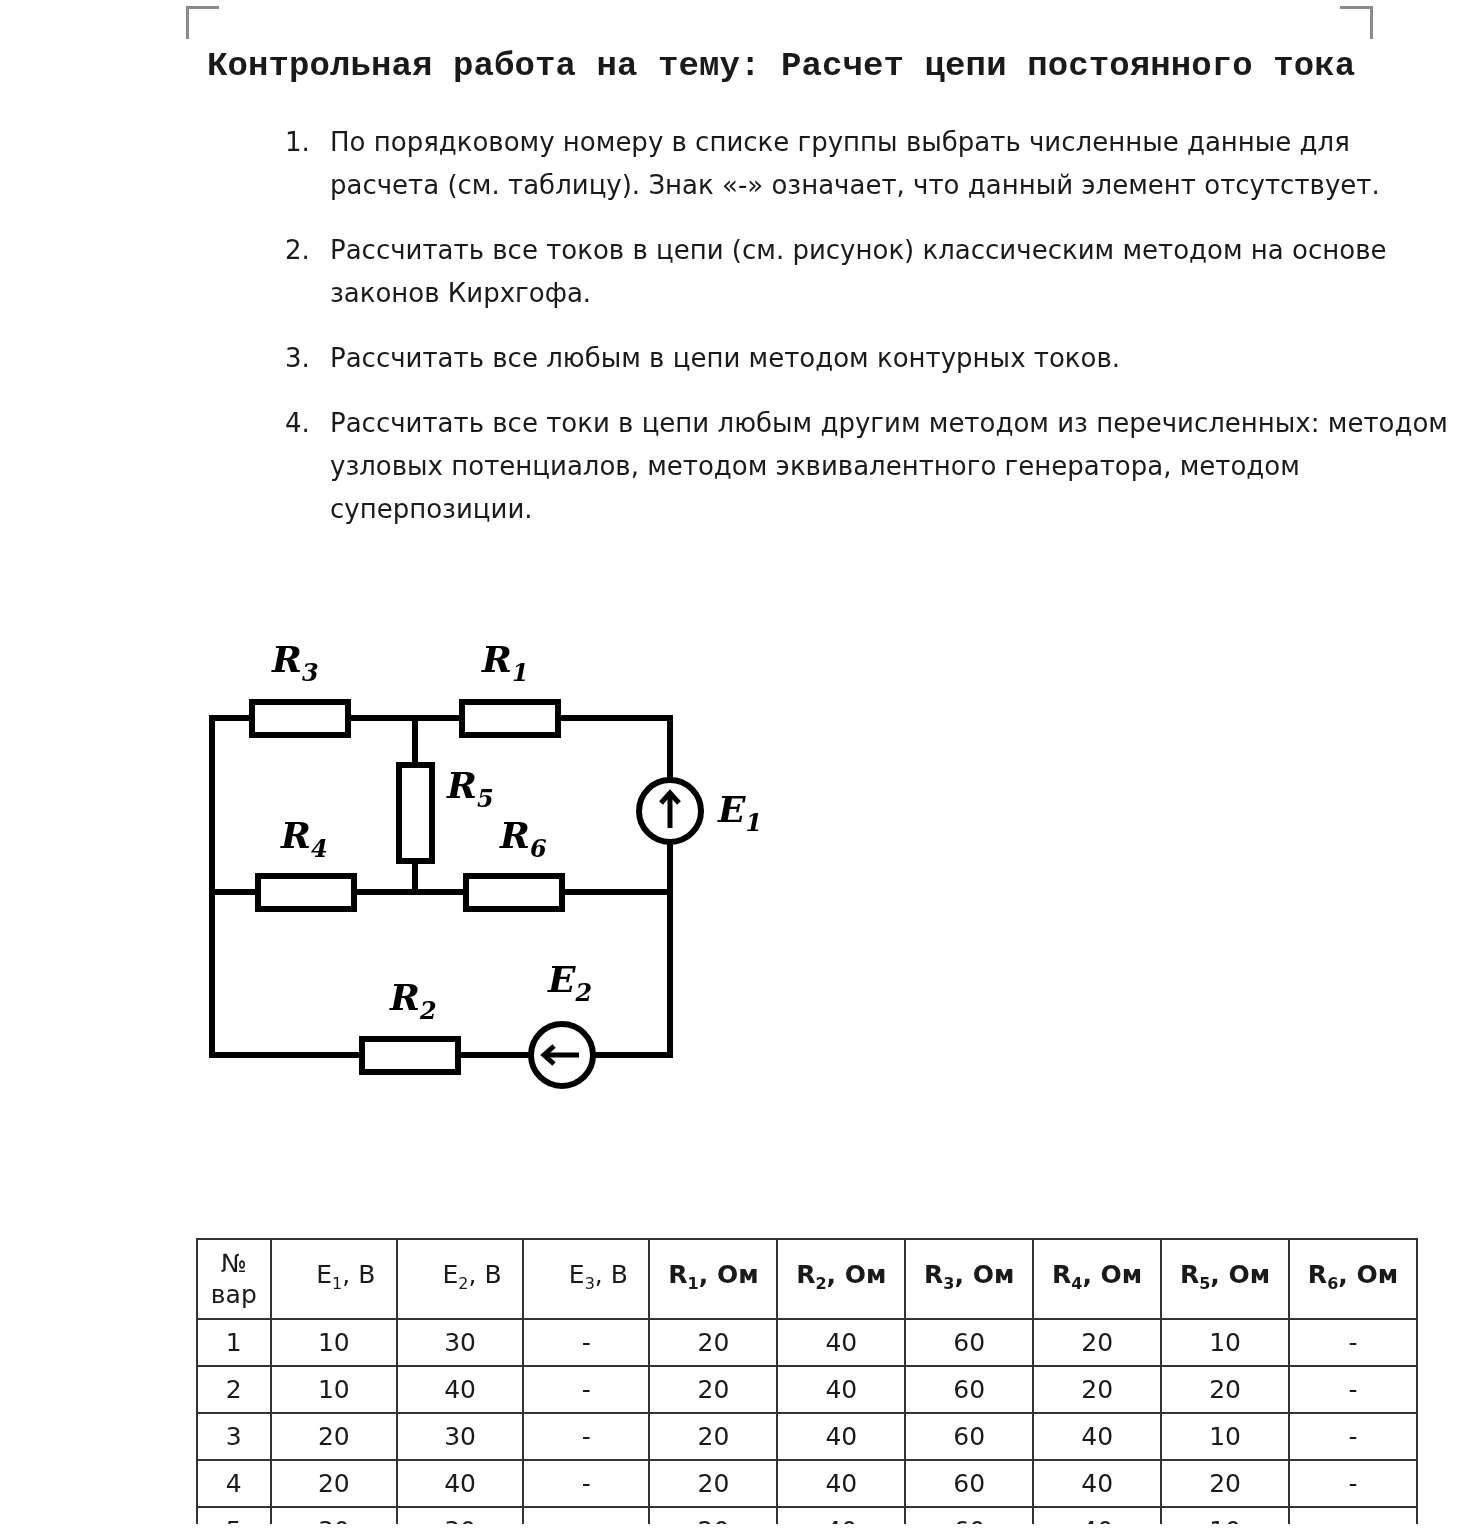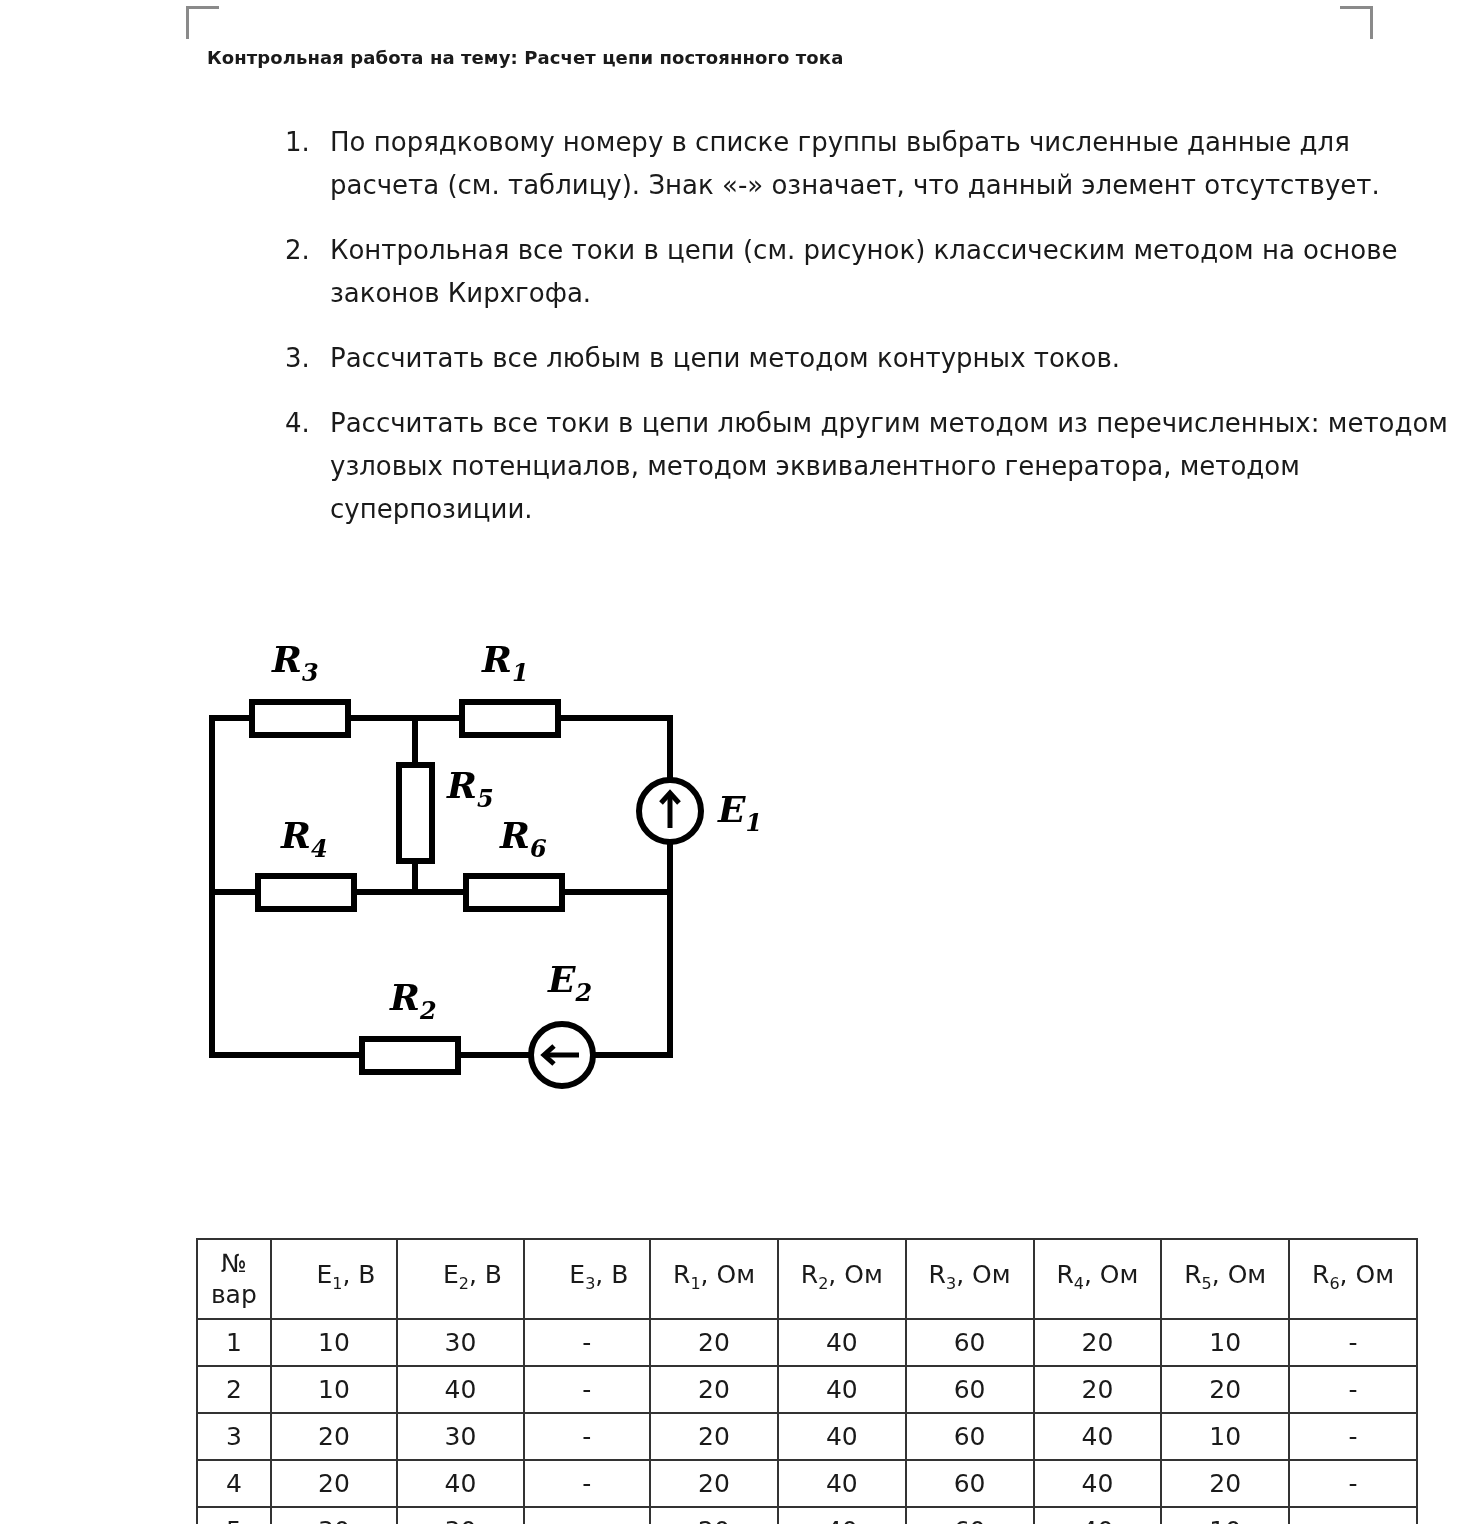--- a/index.html
+++ b/index.html
@@ -30,24 +30,25 @@
     position: absolute;
     left: 0; top: 0;
     width: 1472px;
     height: 1536px;
   }
 
   .doc-title {
     position: absolute;
     left: 207px;
     top: 47px;
-    font-size: 18px;
+    font-size: 34px;
     font-weight: bold;
     letter-spacing: 0.1px;
     white-space: nowrap;
+    font-family: Liberation Mono, monospace;
   }
 
   ol.task-list {
     position: absolute;
     left: 250px;
     top: 105px;
     width: 1130px;
     margin: 16px;
     padding: 0 0 0 52px;
     list-style: decimal;
@@ -94,21 +95,21 @@
   }
   table.variants thead th {
     height: 74px;
     line-height: 31px;
   }
   table.variants tbody td {
     height: 41px;
   }
   table.variants th.col-no { width: 66px; }
   table.variants th.col-e { width: 100px; padding-left: 28px; }
-  table.variants th.col-r { width: 128px; }
+  table.variants th.col-r { width: 128px; font-weight: bold; }
   sub.small {
     font-size: 16px;
     vertical-align: sub;
   }
   .clip-bottom {
     position: absolute;
     left: 0;
     top: 1524px;
     width: 1472px;
     height: 12px;
@@ -120,21 +121,21 @@
 
 <div class="page">
 
   <div class="crop-mark crop-tl"></div>
   <div class="crop-mark crop-tr"></div>
 
   <div class="doc-title">Контрольная работа на тему: Расчет цепи постоянного тока</div>
 
   <ol class="task-list">
     <li>По порядковому номеру в списке группы выбрать численные данные для расчета (см. таблицу). Знак «-» означает, что данный элемент отсутствует.</li>
-    <li>Контрольная все токи в цепи (см. рисунок) классическим методом на основе законов Кирхгофа.</li>
+    <li>Рассчитать все токов в цепи (см. рисунок) классическим методом на основе законов Кирхгофа.</li>
     <li>Рассчитать все любым в цепи методом контурных токов.</li>
     <li>Рассчитать все токи в цепи любым другим методом из перечисленных: методом узловых потенциалов, методом эквивалентного генератора, методом суперпозиции.</li>
   </ol>
 
   <div class="circuit">
     <svg width="640" height="470" viewBox="0 0 640 470" xmlns="http://www.w3.org/2000/svg">
       <g stroke="#000" stroke-width="6" fill="none" stroke-linecap="square">
 
         <path d="M 22 88 L 480 88"></path>
 

